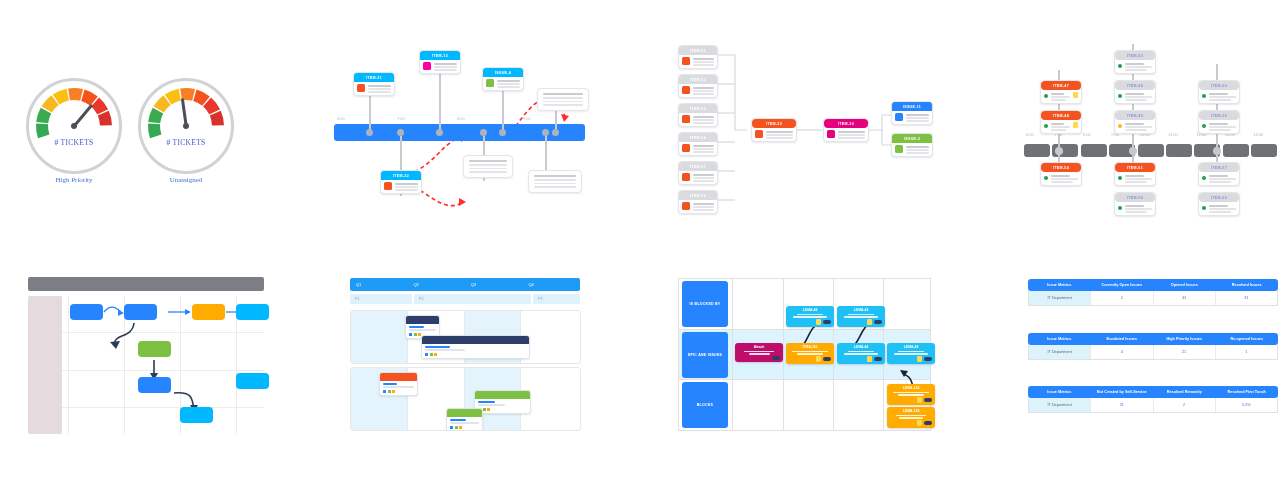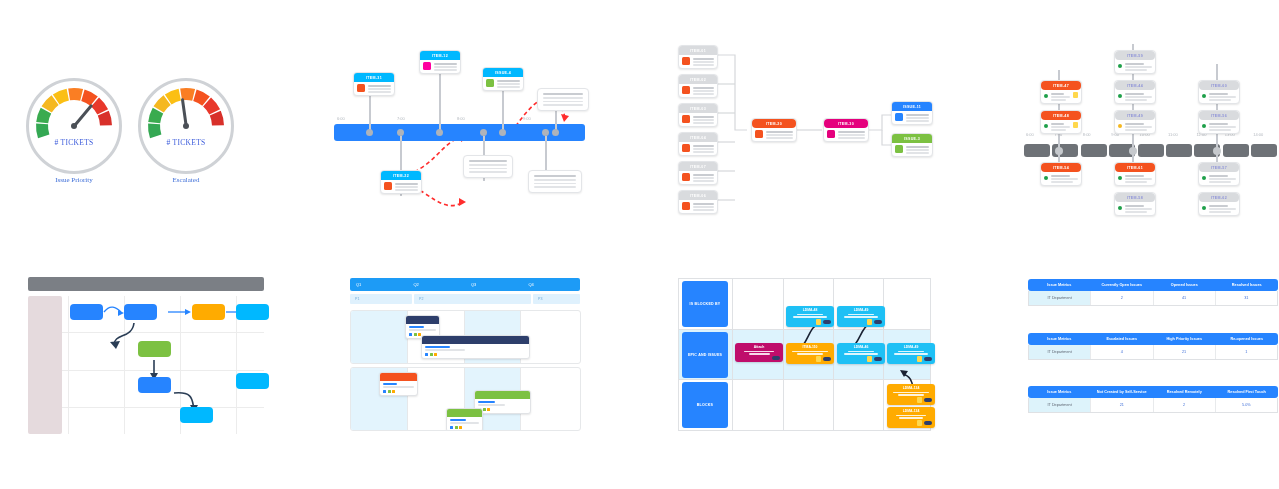--- a/index.html
+++ b/index.html
@@ -100,41 +100,41 @@
           <path d="M-5.813461778793461,-37.55267849496901 A38 38 0 0 1 9.06427138798607,-36.903102636566175 L6.2018698970431005,-25.249491277650538 A26 26 0 0 0 -3.9776317433849995,-25.693937917610373 Z" fill="#fa7e23"></path>
           <path d="M10.60166202949071,-36.49116005572384 A38 38 0 0 1 23.810944831849508,-29.614842667396008 L16.29169909547598,-20.26278708821832 A26 26 0 0 0 7.25376875701996,-24.96763582760052 Z" fill="#f4521f"></path>
           <path d="M25.030199484509843,-28.59176653803754 A38 38 0 0 1 34.09581804762449,-16.777222406086295 L23.328717611532547,-11.479152172585358 A26 26 0 0 0 17.125925963085685,-19.562787631288842 Z" fill="#e8382b"></path>
           <path d="M34.76846737829334,-15.334721261390827 A38 38 0 0 1 37.99166597204413,-0.7958119555675917 L25.994297770345984,-0.5445029169672996 A26 26 0 0 0 23.788951364095443,-10.492177705162144 Z" fill="#d8302a"></path>
         </g>
     </svg>
     <div class="needle" id="n0" style="transform:translate(-50%,-100%) rotate(40deg);"></div>
     <div class="hub"></div>
     <div class="tick"># TICKETS</div>
   </div>
-  <div class="gcap" style="left:8px;top:106px;">Issue Priority</div>
+  <div class="gcap" style="left:8px;top:106px;">High Priority</div>
 
   <div class="gauge" style="left:120px;top:8px;">
     <div class="ring"></div>
     <svg viewBox="0 0 96 96">
       <g transform="translate(48,48)" id="g1arcs">
           <path d="M-35.97267188439646,12.246096418759425 A38 38 0 0 1 -37.916455795097896,-2.518408215199996 L-25.942838175593298,-1.7231214103999972 A26 26 0 0 0 -24.612880763008103,8.37890807599329 Z" fill="#34a853"></path>
           <path d="M-37.77773663094799,-4.103975516828844 A38 38 0 0 1 -33.29965384166681,-18.306639615865183 L-22.783973681140452,-12.525595526644599 A26 26 0 0 0 -25.847925063280204,-2.8079832483565776 Z" fill="#3aab4f"></path>
           <path d="M-32.50384188609926,-19.685026356178938 A38 38 0 0 1 -22.44301536955716,-30.664491861464473 L-15.355747358118057,-20.98096811573885 A26 26 0 0 0 -22.239470764173177,-13.46870224370138 Z" fill="#f5b820"></path>
           <path d="M-21.139233389011608,-31.57740983242446 A38 38 0 0 1 -7.3809053463589525,-37.27629590326928 L-5.050093131719283,-25.50483403907898 A26 26 0 0 0 -14.463686003007943,-21.605596201132524 Z" fill="#fbbf14"></path>
           <path d="M-5.813461778793461,-37.55267849496901 A38 38 0 0 1 9.06427138798607,-36.903102636566175 L6.2018698970431005,-25.249491277650538 A26 26 0 0 0 -3.9776317433849995,-25.693937917610373 Z" fill="#fa7e23"></path>
           <path d="M10.60166202949071,-36.49116005572384 A38 38 0 0 1 23.810944831849508,-29.614842667396008 L16.29169909547598,-20.26278708821832 A26 26 0 0 0 7.25376875701996,-24.96763582760052 Z" fill="#f4521f"></path>
           <path d="M25.030199484509843,-28.59176653803754 A38 38 0 0 1 34.09581804762449,-16.777222406086295 L23.328717611532547,-11.479152172585358 A26 26 0 0 0 17.125925963085685,-19.562787631288842 Z" fill="#e8382b"></path>
           <path d="M34.76846737829334,-15.334721261390827 A38 38 0 0 1 37.99166597204413,-0.7958119555675917 L25.994297770345984,-0.5445029169672996 A26 26 0 0 0 23.788951364095443,-10.492177705162144 Z" fill="#d8302a"></path>
         </g>
     </svg>
     <div class="needle" id="n1" style="transform:translate(-50%,-100%) rotate(-8deg);"></div>
     <div class="hub"></div>
     <div class="tick"># TICKETS</div>
   </div>
-  <div class="gcap" style="left:120px;top:106px;">Escalated</div>
+  <div class="gcap" style="left:120px;top:106px;">Unassigned</div>
 </div>
 
 <div class="panel" style="left:333px;top:30px;width:255px;height:180px;">
   <svg width="255" height="180" style="position:absolute;left:0;top:0;">
     <path d="M 68 151 C 95 160 110 185 130 172" stroke="#ff2d2d" stroke-width="1.6" fill="none" stroke-dasharray="4 3"></path>
     <path d="M 68 146 C 100 140 110 110 128 108" stroke="#ff2d2d" stroke-width="1.6" fill="none" stroke-dasharray="4 3"></path>
     <path d="M 175 108 C 205 60 225 55 232 88" stroke="#ff2d2d" stroke-width="1.6" fill="none" stroke-dasharray="4 3"></path>
     <polygon points="128,104 134,108 128,112" fill="#ff2d2d"></polygon>
     <polygon points="126,168 133,172 126,176" fill="#ff2d2d"></polygon>
     <polygon points="228,84 236,86 231,92" fill="#ff2d2d"></polygon>

